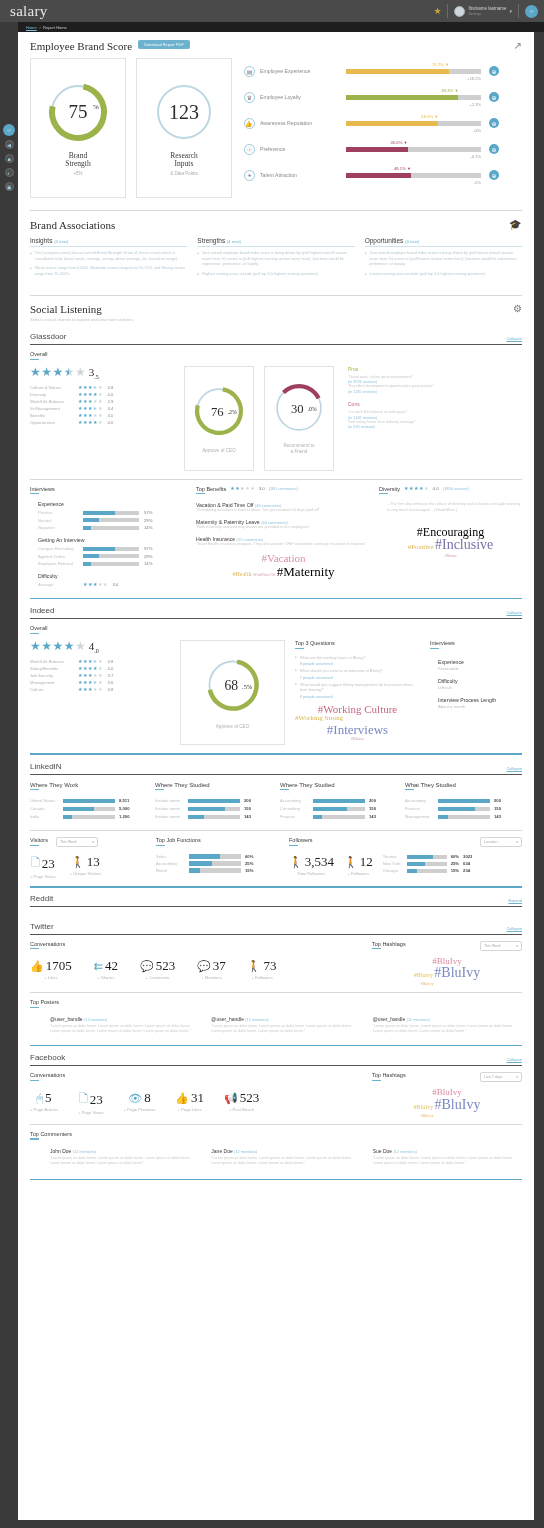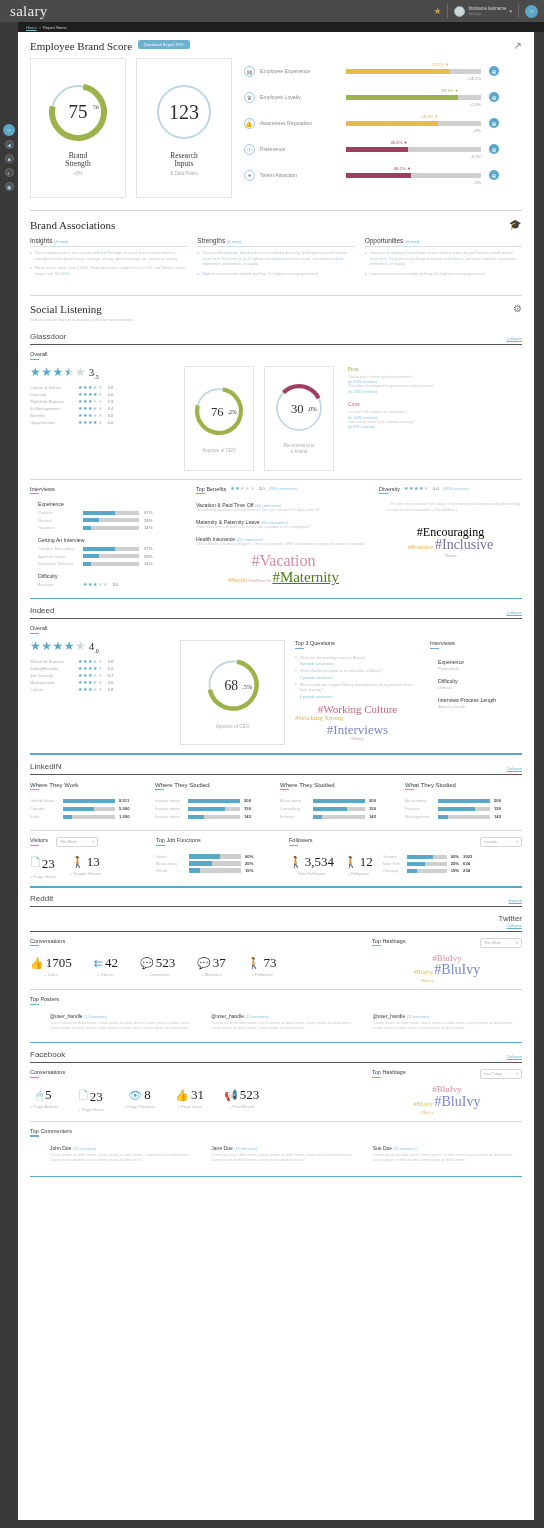--- a/index.html
+++ b/index.html
@@ -596,24 +596,24 @@
           <span class="ben-c">(44 comments)</span>
           <div class="ben-q">"Both maternity and paternity leaves are provided to the employees"</div>
         </div>
         <div>
           <span class="ben-t">Health Insurance</span>
           <span class="ben-c">(22 comments)</span>
           <div class="ben-q">"Good Health insurance program. They also provide OHIP equivalent coverage insurance if required."</div>
         </div>
       </div>
       <div class="cloud" style="margin-top:6px;">
-        <div><span style="font-size:16px;color:#d48fa8;">#Vacation</span></div>
+        <div><span style="font-size:11px;color:#d48fa8;">#Vacation</span></div>
         <div><span style="font-size:6px;color:#e0b45c;">#Health</span>
              <span style="font-size:4px;color:#d9a0b4;">#PaidTimeOff</span>
-             <span style="font-size:15px;color:#4d7c0f;text-decoration:underline;">#Maternity</span></div>
+             <span style="font-size:13px;color:#000000;">#Maternity</span></div>
       </div>
     </div>
 
     <div style="flex:1;margin-left:8px;">
       <div class="flexrow" style="gap:4px;">
         <span class="blocklabel">Diversity</span>
         <span class="stars">
             <span class="star star-s">★</span>
             <span class="star star-s">★</span>
             <span class="star star-s">★</span>
@@ -1032,21 +1032,21 @@
     </div>
 
   <div class="chan-head" style="margin-top:6px;">
     <span class="chan-name">Reddit</span>
     <span class="collapse">Expand</span>
   </div>
   <div class="sec">
       <div class="hr-dark"></div>
     </div>
 
-  <div class="chan-head" style="margin-top:7px;flex-direction:column;">
+  <div class="chan-head" style="margin-top:15px;">
     <span class="chan-name">Twitter</span>
     <span class="collapse">Collapse</span>
   </div>
   <div class="sec">
       <div class="hr-dark"></div>
     </div>
 
   <div class="sec flexrow" style="margin-top:6px;align-items:flex-start;">
     <div style="flex:1;">
       <span class="blocklabel">Conversations</span>

